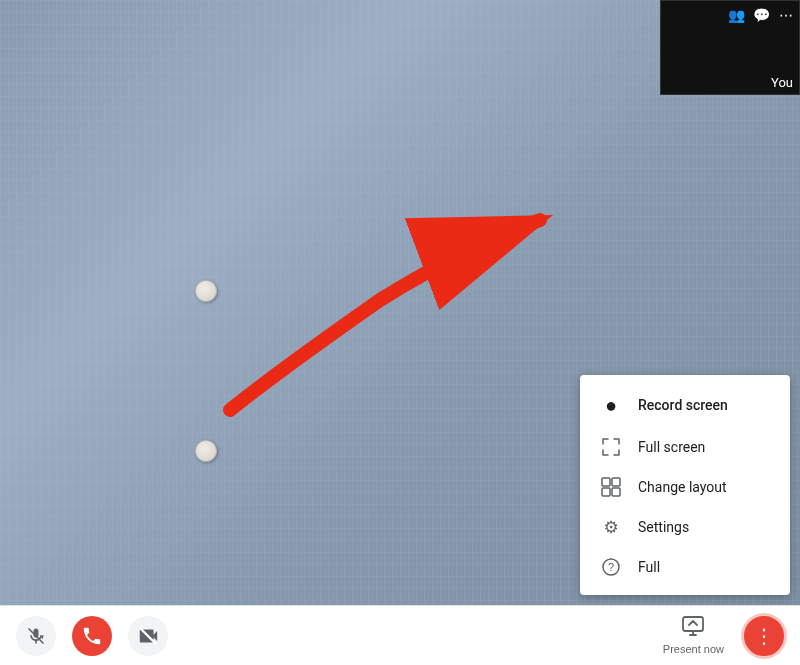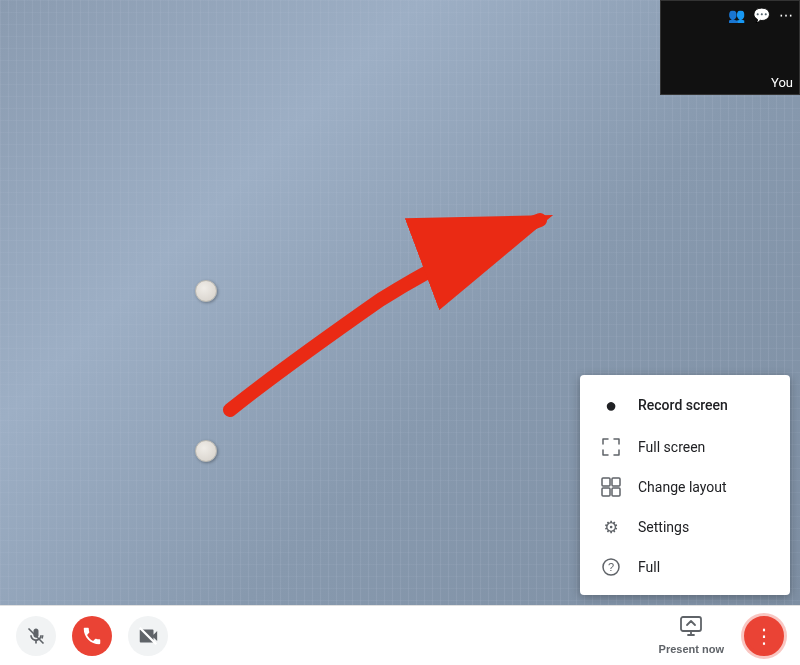--- a/index.html
+++ b/index.html
@@ -143,21 +143,20 @@
       background: transparent;
       border: none;
     }
     .present-btn .present-icon {
       font-size: 20px;
       color: #5f6368;
     }
     .present-btn .present-label {
       font-size: 11px;
       color: #5f6368;
-      font-weight: bold;
     }
 
     .more-btn {
       width: 40px;
       height: 40px;
       border-radius: 50%;
       background: #ea4335;
       border: 3px solid #ea4335;
       display: flex;
       align-items: center;

